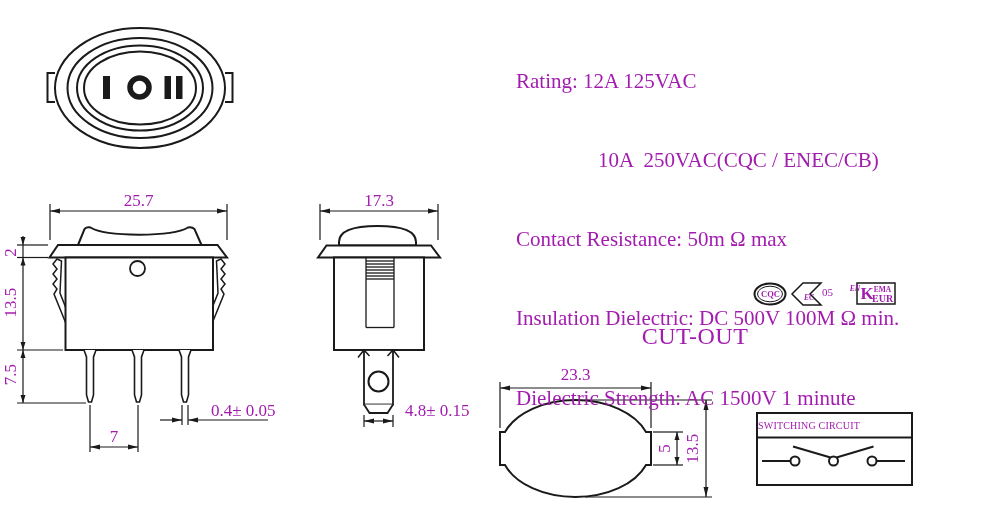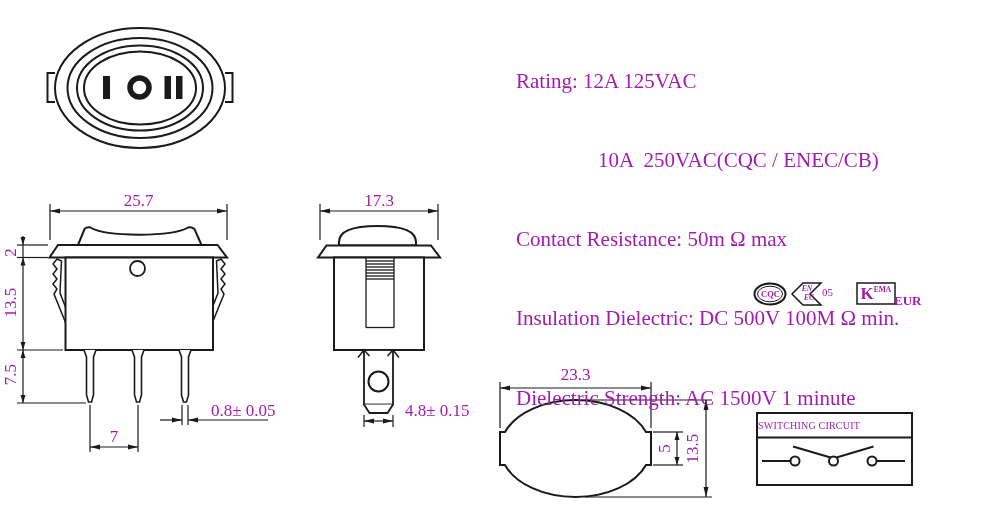--- a/index.html
+++ b/index.html
@@ -202,32 +202,33 @@
     
     
     
   </div>
 
   <div class="label dim" style="left:50px;top:192px;width:177px;">25.7</div>
   <div class="label dim vert" style="left:-6px;top:244px;width:32px;height:17px;">2</div>
   <div class="label dim vert" style="left:-20px;top:294px;width:60px;height:17px;">13.5</div>
   <div class="label dim vert" style="left:-12px;top:366px;width:44px;height:17px;">7.5</div>
   <div class="label dim" style="left:96px;top:428px;width:36px;">7</div>
-  <div class="label dim" style="left:211px;top:402px;width:120px;text-align:left;">0.8± 0.05</div>
+  <div class="label dim" style="left:211px;top:402px;width:120px;text-align:left;">0.4± 0.05</div>
 
   <div class="label dim" style="left:320px;top:192px;width:118px;">17.3</div>
   <div class="label dim" style="left:405px;top:402px;width:120px;text-align:left;">4.8± 0.15</div>
 
+  <div class="label section-title" style="left:620px;top:323px;width:150px;">CUT-OUT</div>
   <div class="label dim" style="left:525px;top:366px;width:101px;">23.3</div>
   <div class="label dim vert" style="left:646px;top:440px;width:36px;height:17px;">5</div>
   <div class="label dim vert" style="left:662px;top:440px;width:60px;height:17px;">13.5</div>
 
   <div class="label circuit-title" style="left:758px;top:414px;width:153px;">SWITCHING CIRCUIT</div>
 
   <div class="logo-txt" style="left:756px;top:290px;width:29px;font-size:8.5px;">CQC</div>
-  <div class="logo-txt" style="left:799px;top:285px;width:16px;font-size:7.5px;font-style:italic;">EN</div>
+  <div class="logo-txt" style="left:847px;top:285px;width:16px;font-size:7.5px;font-style:italic;">EN</div>
   <div class="logo-txt" style="left:801px;top:294px;width:16px;font-size:7.5px;font-style:italic;">EC</div>
   <div class="logo-txt" style="left:822px;top:287px;width:22px;font-size:11px;font-weight:normal;text-align:left;">05</div>
   <div class="logo-txt" style="left:860px;top:285px;width:14px;font-size:17px;">K</div>
   <div class="logo-txt" style="left:872px;top:285.5px;width:21px;font-size:7.5px;">EMA</div>
-  <div class="logo-txt" style="left:872px;top:294px;width:21px;font-size:13px;margin-left:22px;">EUR</div>
+  <div class="logo-txt" style="left:872px;top:294px;width:21px;font-size:10px;">EUR</div>
 
 </div>
 
 </body></html>

